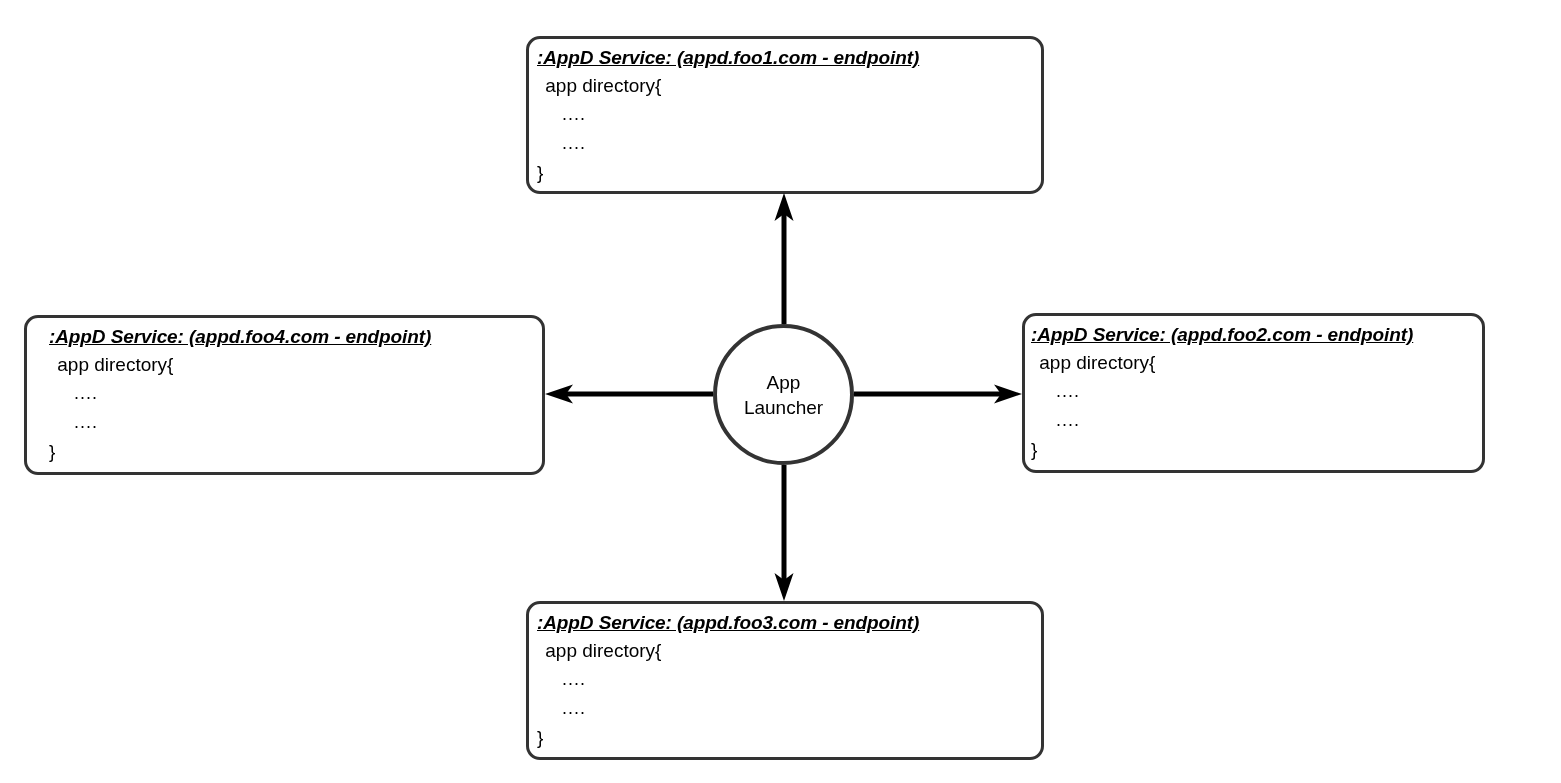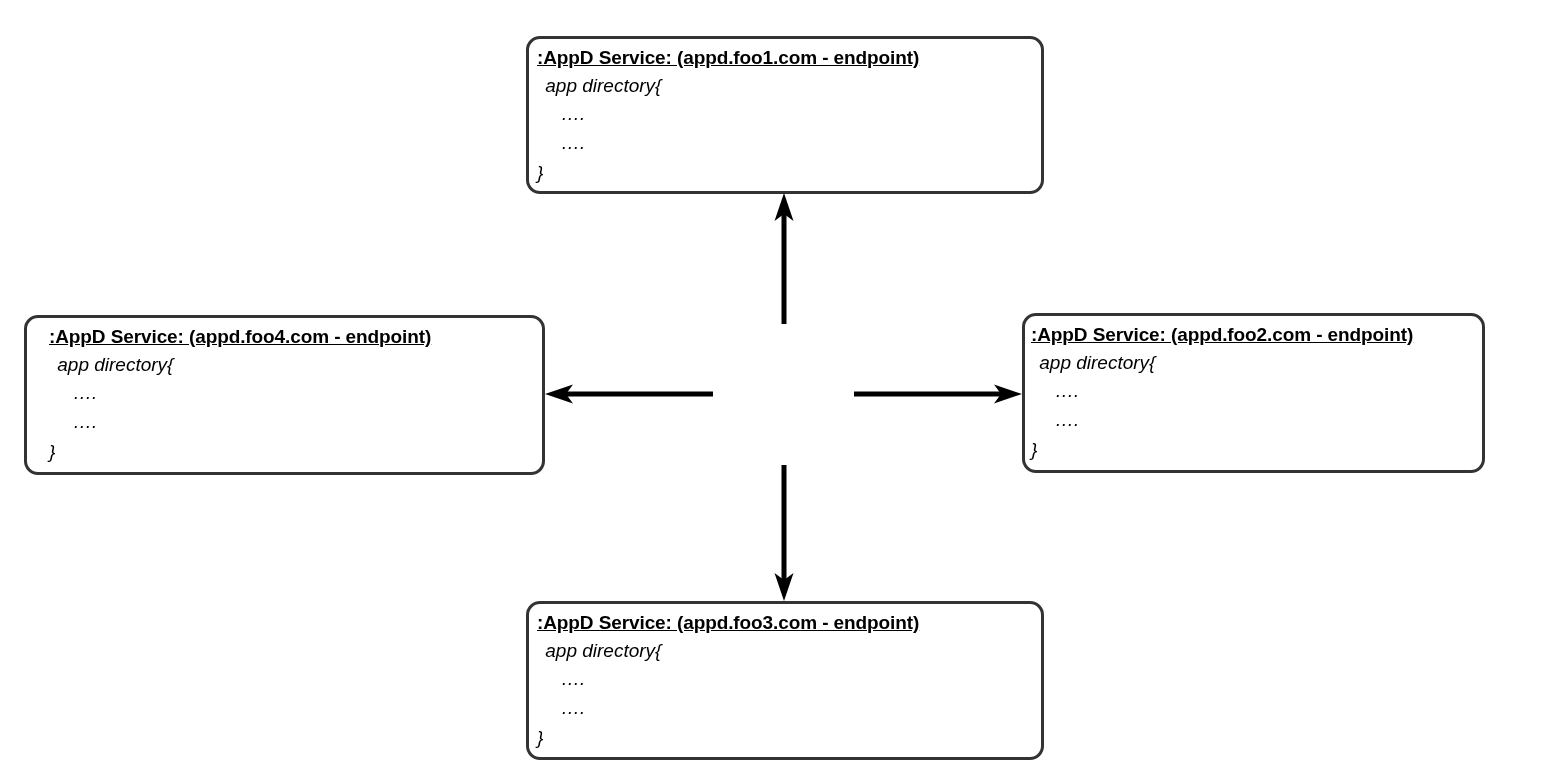--- a/index.html
+++ b/index.html
@@ -26,27 +26,27 @@
     padding: 6px 8px 0 8px;
   }
   .box-title {
     font-size: 19px;
     font-weight: bold;
     color: #000000;
     text-decoration: underline;
     white-space: nowrap;
     letter-spacing: -0.1px;
     line-height: 26px;
+    font-style: italic;
   }
   .box-line {
     font-size: 19px;
     color: #000000;
     white-space: pre;
     line-height: 29px;
-    font-style: italic;
   }
   .box-line.indent-1 { padding-left: 3px; }
   .box-line.indent-2 { padding-left: 25px; font-size: 18px; letter-spacing: 1px; }
   .box-line.indent-0 { padding-left: 0px; }
 
   
   #box-top    { left: 526px; top: 36px;  width: 518px; height: 158px; }
   #box-left   { left: 24px;  top: 315px; width: 521px; height: 160px; padding-left: 22px; }
   #box-right  { left: 1022px; top: 313px; width: 463px; height: 160px; padding-left: 6px; }
   #box-bottom { left: 526px; top: 601px; width: 518px; height: 159px; }
@@ -137,14 +137,20 @@
   </div>
 
   <div class="service-box" id="box-left">
     <div class="box-title">:AppD Service: (appd.foo4.com - endpoint)</div>
     <div class="box-line indent-1"> app directory{</div>
     <div class="box-line indent-2">....</div>
     <div class="box-line indent-2">....</div>
     <div class="box-line indent-0">}</div>
   </div>
 
+  <div id="hub">
+    <div class="hub-label">
+      <div>App</div>
+      <div>Launcher</div>
+    </div>
+  </div>
 
 </div>
 
 </body></html>

